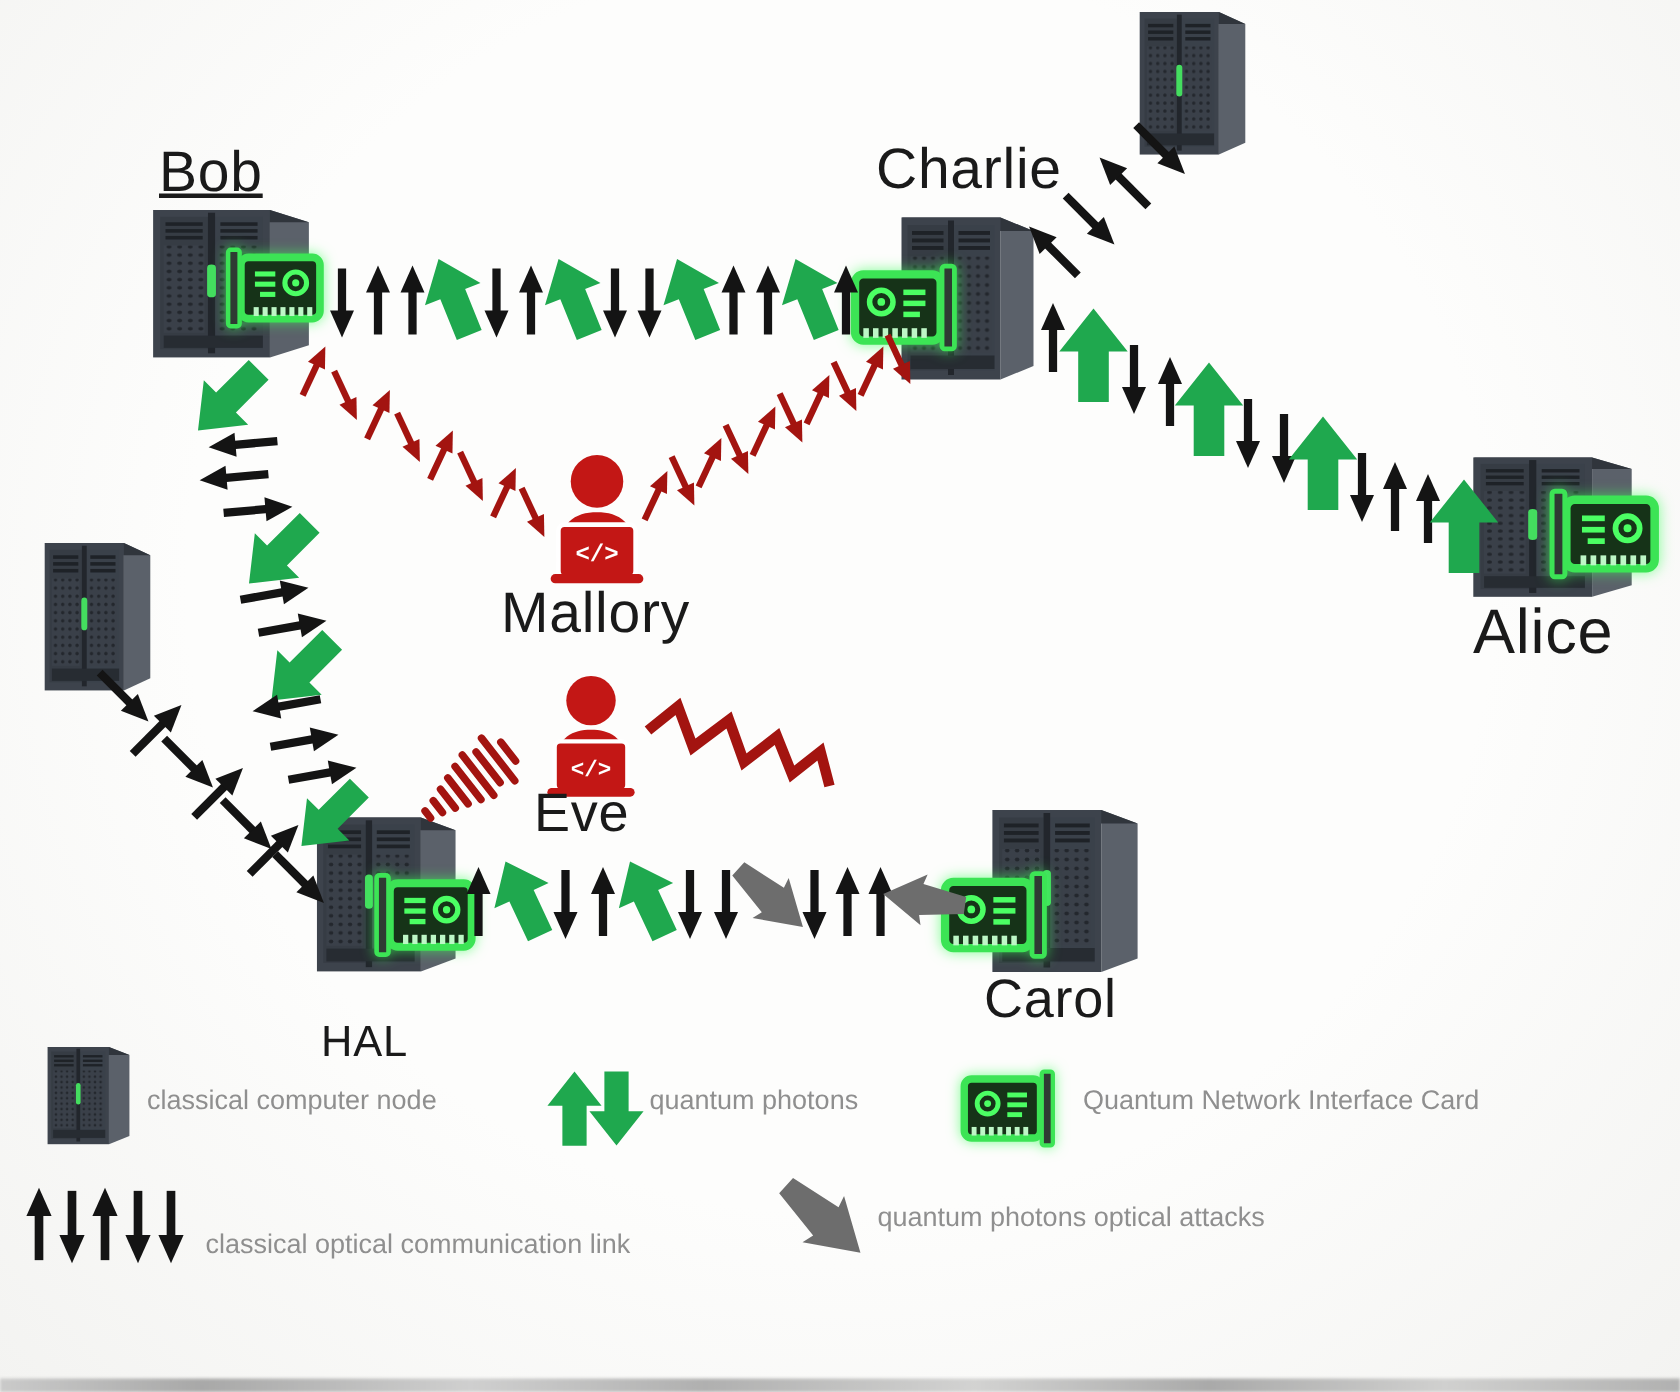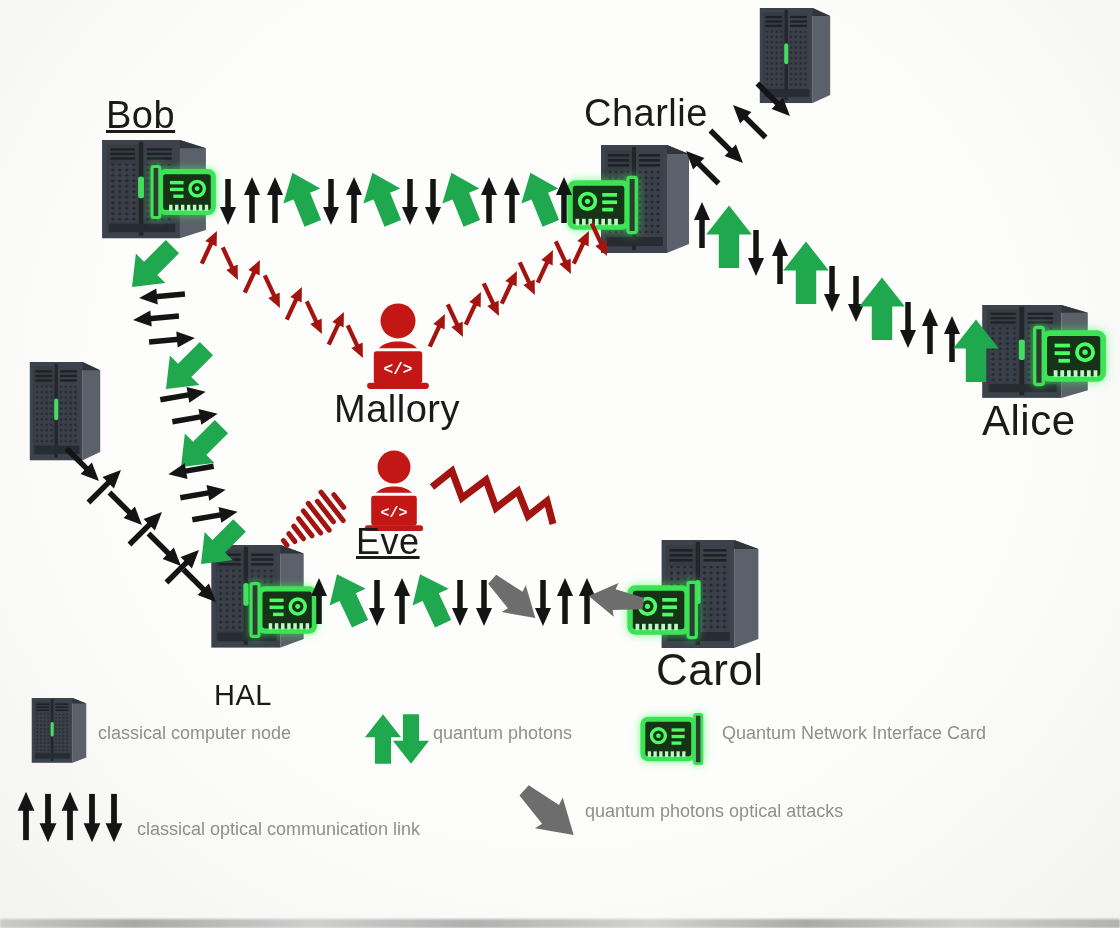--- a/index.html
+++ b/index.html
@@ -273,23 +273,23 @@
     <use href="#arrK" class="ak" transform="translate(92,817) rotate(180) scale(1.05)"></use>
     <use href="#arrK" class="ak" transform="translate(114,817) rotate(180) scale(1.05)"></use>
   </g>
   <use href="#arrGray" class="agr" transform="translate(548,812) rotate(42) scale(1.15)"></use>
 </svg>
 
 <div class="node-label" style="left:106px;top:96px;text-decoration:underline;">Bob</div>
 <div class="node-label" style="left:584px;top:94px;">Charlie</div>
 <div class="node-label" style="left:982px;top:400px;font-size:42px;">Alice</div>
 <div class="node-label" style="left:334px;top:390px;">Mallory</div>
-<div class="node-label" style="left:356px;top:524px;font-size:36px;text-decoration:underline;">Eve</div>
+<div class="node-label" style="left:356px;top:524px;font-size:36px;">Eve</div>
 <div class="node-label" style="left:214px;top:650px;font-size:29px;margin-top:31px;">HAL</div>
-<div class="node-label" style="left:656px;top:648px;font-size:44px;">Carol</div>
+<div class="node-label" style="left:656px;top:648px;font-size:36px;">Carol</div>
 
 <div class="legend-label" style="left:98px;top:724px;">classical computer node</div>
 <div class="legend-label" style="left:433px;top:724px;">quantum photons</div>
 <div class="legend-label" style="left:722px;top:724px;">Quantum Network Interface Card</div>
 <div class="legend-label" style="left:137px;top:820px;">classical optical communication link</div>
 <div class="legend-label" style="left:585px;top:802px;">quantum photons optical attacks</div>
 
 <div class="bottom-strip"></div>
 </div>
 

